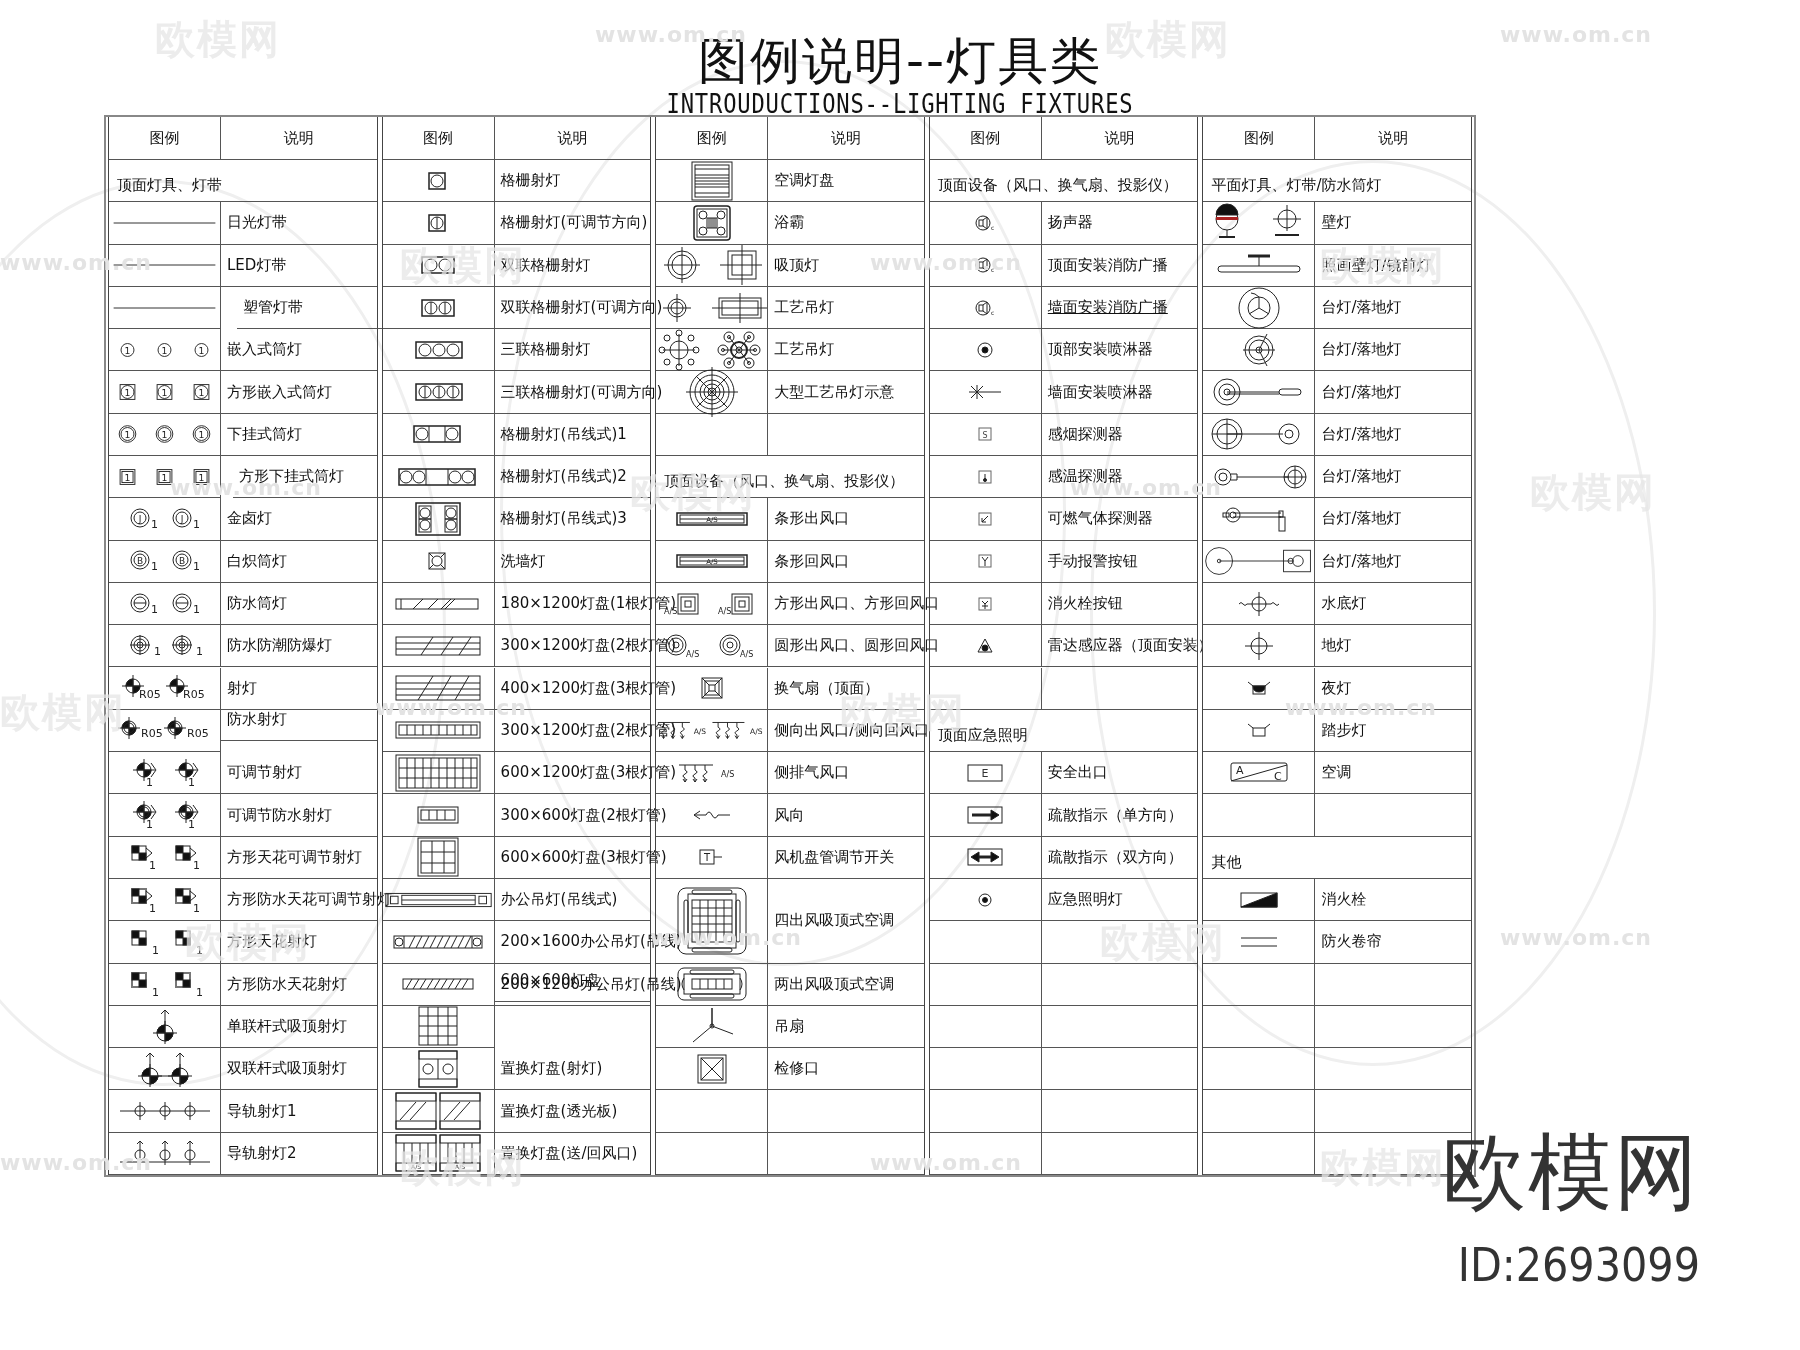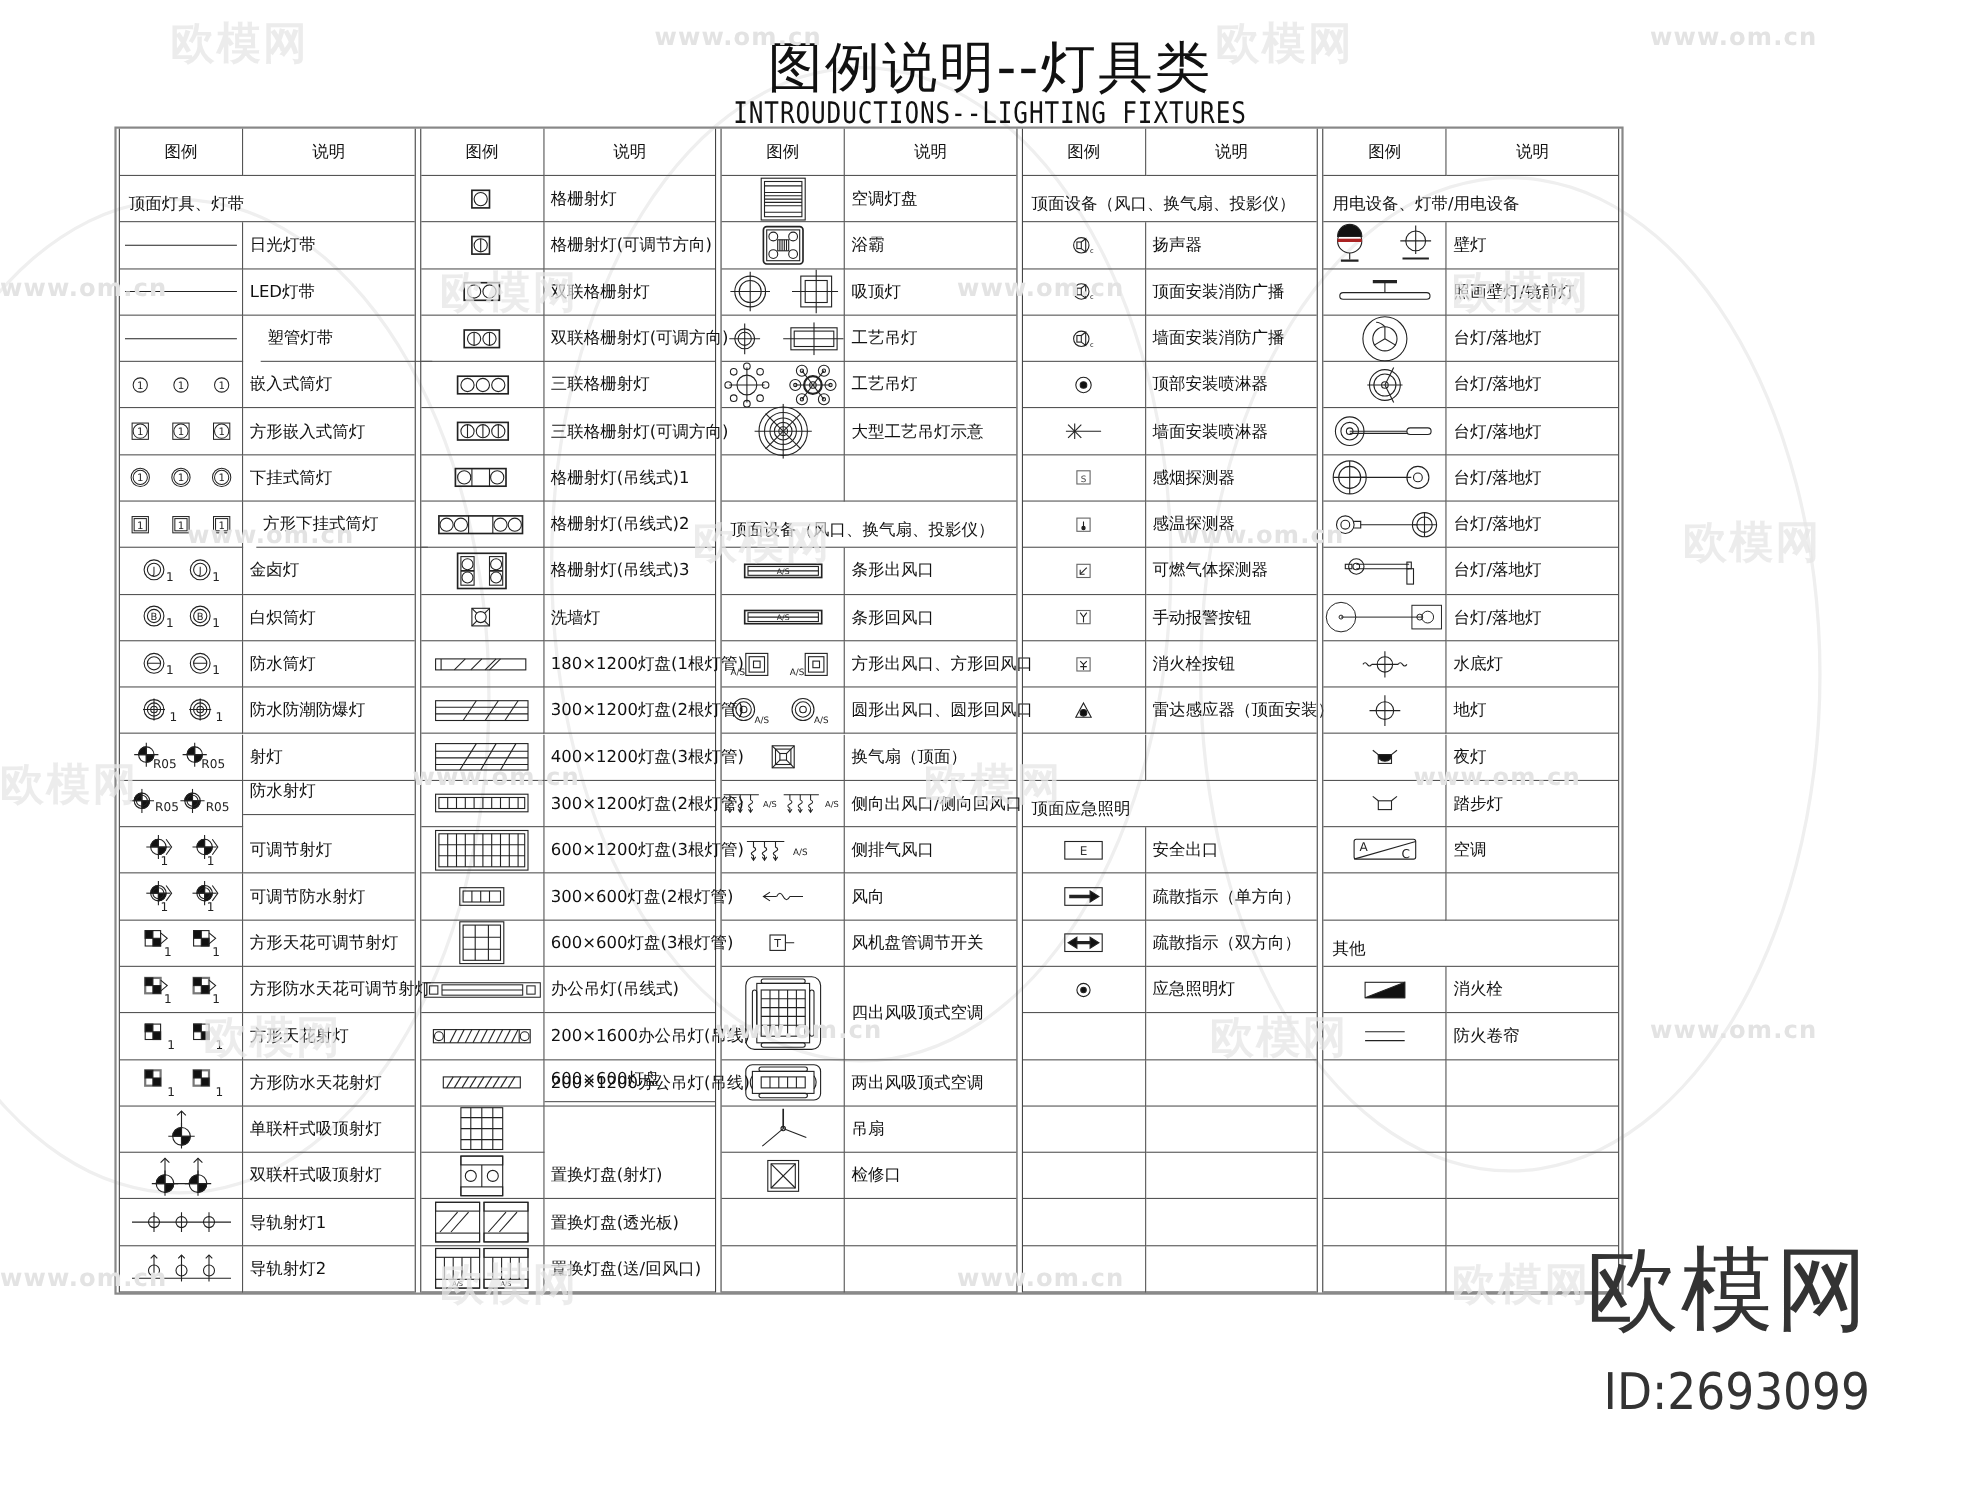--- a/index.html
+++ b/index.html
@@ -954,21 +954,21 @@
       </div>
       <div class="cell desc" style="left: 112px; top: 127.583px; width: 155.6px; height: 42.2917px;">顶面安装消防广播</div>
       <div class="cell sym" style="left: 0px; top: 169.875px; width: 112px; height: 42.2917px;">
         <svg width="26" height="20" viewBox="0 0 26 20" fill="none" stroke="#222" stroke-width="1">
           <circle cx="11" cy="10" r="7"></circle>
           <rect x="7" y="7" width="4" height="6"></rect>
           <path d="M11 7 L15 4 L15 16 L11 13"></path>
           <text x="19" y="17" font-size="6" fill="#222" stroke="none">c</text>
         </svg>
       </div>
-      <div class="cell desc" style="left: 112px; top: 169.875px; width: 155.6px; height: 42.2917px;">墙面安装消防广播</div>
+      <div class="cell desc" style="left: 112px; top: 169.875px; width: 155.6px; height: 42.2917px; text-decoration: underline;">墙面安装消防广播</div>
       <div class="cell sym" style="left: 0px; top: 212.167px; width: 112px; height: 42.2917px;">
         <svg width="20" height="20" viewBox="0 0 20 20" fill="none" stroke="#222" stroke-width="1">
           <circle cx="10" cy="10" r="7"></circle>
           <circle cx="10" cy="10" r="3" fill="#111"></circle>
         </svg>
       </div>
       <div class="cell desc" style="left: 112px; top: 212.167px; width: 155.6px; height: 42.2917px;">顶部安装喷淋器</div>
       <div class="cell sym" style="left: 0px; top: 254.458px; width: 112px; height: 42.2917px;">
         <svg width="40" height="20" viewBox="0 0 40 20" fill="none" stroke="#222" stroke-width="1">
           <line x1="4" y1="10" x2="36" y2="10"></line>
@@ -1065,21 +1065,21 @@
       <div class="cell sym" style="left: 0px; top: 931.125px; width: 112px; height: 42.2917px;"></div>
       <div class="cell desc" style="left: 112px; top: 931.125px; width: 155.6px; height: 42.2917px;"></div>
       <div class="cell sym" style="left: 0px; top: 973.417px; width: 112px; height: 42.2917px;"></div>
       <div class="cell desc" style="left: 112px; top: 973.417px; width: 155.6px; height: 42.2917px;"></div>
       <div class="cell sym" style="left: 0px; top: 1015.71px; width: 112px; height: 42.2917px;"></div>
       <div class="cell desc" style="left: 112px; top: 1015.71px; width: 155.6px; height: 42.2917px;"></div>
     </div>
     <div class="group" style="left: 1096.4px; width: 267.6px; height: 1058px;">
       <div class="cell sym head" style="left: 0px; top: 0px; width: 112px; height: 43px;">图例</div>
       <div class="cell head" style="left: 112px; top: 0px; width: 155.6px; height: 43px;">说明</div>
-      <div class="cell section" style="left: 0px; top: 43px; width: 267.6px; height: 42.2917px;">用电设备、灯带/用电设备</div>
+      <div class="cell section" style="left: 0px; top: 43px; width: 267.6px; height: 42.2917px;">平面灯具、灯带/防水筒灯</div>
       <div class="cell sym" style="left: 0px; top: 85.2917px; width: 112px; height: 42.2917px;">
         <svg width="100" height="40" viewBox="0 0 100 40" fill="none" stroke="#222" stroke-width="1">
           <circle cx="18" cy="16" r="11"></circle>
           <path d="M7 12 A11 11 0 0 1 29 12 Z" fill="#111"></path>
           <rect x="7" y="14" width="22" height="3" fill="#a22" stroke="none"></rect>
           <line x1="18" y1="27" x2="18" y2="33"></line>
           <line x1="10" y1="34" x2="26" y2="34" stroke-width="2"></line>
           <circle cx="78" cy="16" r="9"></circle>
           <line x1="64" y1="16" x2="92" y2="16"></line>
           <line x1="78" y1="2" x2="78" y2="28"></line>

